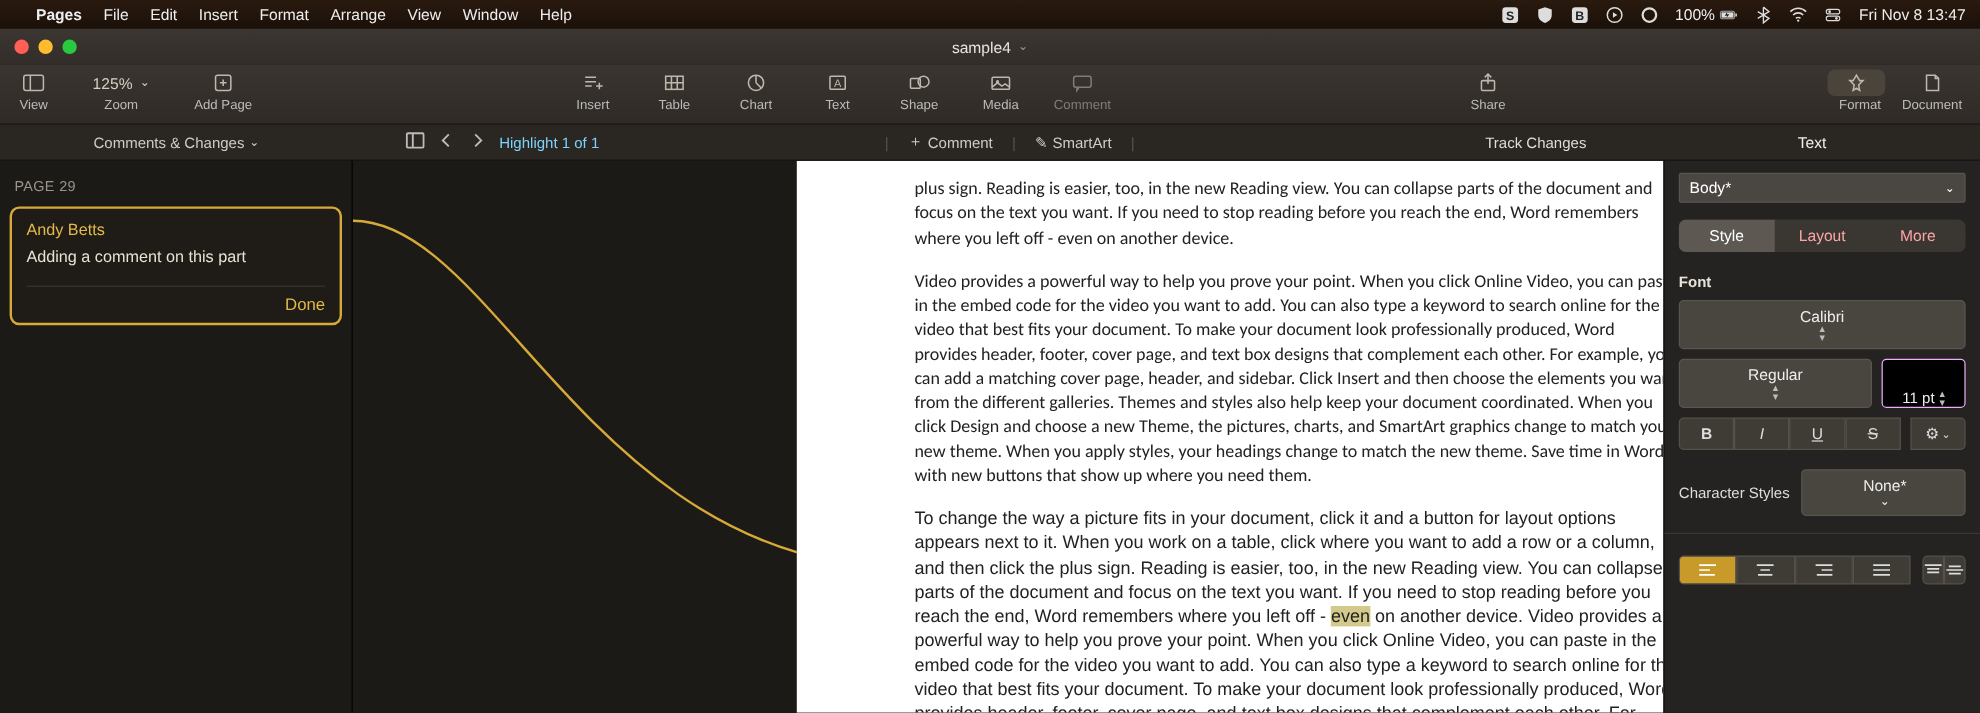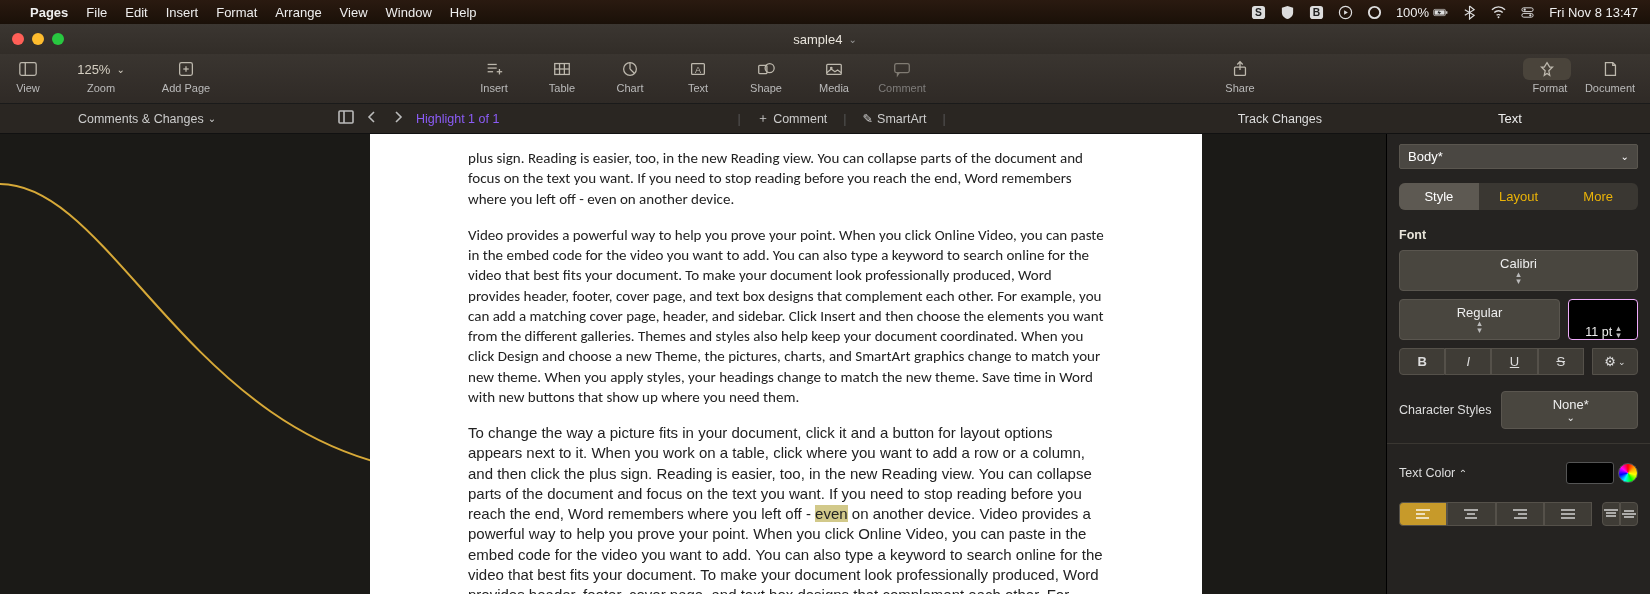--- a/index.html
+++ b/index.html
@@ -32,21 +32,21 @@
   .zoom-ctl { display: flex; align-items: center; gap: 6px; color: #d5cfc2; font-size: 13px; }
   .tb-center { flex: 1; display: flex; justify-content: flex-start; padding-left: 170px; gap: 8px; }
   .tb-right { display: flex; padding-right: 10px; }
   .pinbtn { background: #4a443b; border-radius: 6px; padding: 2px 14px; margin-right: 6px; }
   
   
   .secbar { height: 30px; background: #2a2622; display: flex; align-items: center; font-size: 12.5px; color: #ccc; border-bottom: 1px solid #111; gap: 32px; }
   .secbar .comments-hdr { width: 294px; text-align: center; display: flex; align-items: center; justify-content: center; gap: 4px; }
   .secbar .navblock { display: flex; align-items: center; gap: 10px; padding-left: 12px; }
   .secbar .navblock svg { width: 16px; height: 16px; stroke: #bbb; fill: none; stroke-width: 1.6; }
-  .secbar .hltext { color: #8b5cf6; }
+  .secbar .hltext { color: #7dd3fc; }
   .secbar .midactions { display: flex; gap: 10px; margin-left: 200px; align-items: center; }
   .secbar .midactions .act { display: flex; align-items: center; gap: 4px; color: #ccc; }
   .secbar .sep { color: #555; margin: 0 6px; }
   .secbar .flexsp { flex: 1; }
   .secbar .track { margin-right: 16px; color: #ddd; }
   .secbar .insp-title { width: 280px; text-align: center; color: #eee; font-size: 13px; }
   
   
   .main { display: flex; height: calc(594px - 24px - 30px - 50px - 30px); }
   
@@ -63,21 +63,21 @@
   .page { position: absolute; left: 370px; top: 0; width: 832px; background: #fff; color: #222; padding: 14px 98px 40px; font-size: 15px; line-height: 1.35; min-height: 100%; }
   .page p { margin-bottom: 16px; font-family: 'Calibri','Carlito',Arial,sans-serif; }
   .hl { background: #d2c98a; }
   .connector { position: absolute; left: 0; top: 0; width: 370px; height: 100%; pointer-events: none; }
   .connector path { stroke: #d7a938; stroke-width: 2; fill: none; }
   
   
   .inspector { width: 264px; background: #252321; border-left: 1px solid #000; padding: 10px 12px; font-size: 12.5px; color: #ddd; }
   .para-style { background: #4a4742; border: 1px solid #5a564f; color: #fff; padding: 4px 8px; display: flex; justify-content: space-between; align-items: center; margin-bottom: 14px; font-size: 13px; border-radius: 2px; }
   .tabs3 { display: flex; background: #3a3732; border-radius: 6px; overflow: hidden; margin-bottom: 18px; }
-  .tabs3 .t { flex: 1; text-align: center; padding: 6px 0; font-size: 13px; color: #eab308; }
+  .tabs3 .t { flex: 1; text-align: center; padding: 6px 0; font-size: 13px; color: #fca5a5; }
   .tabs3 .t.active { background: #5d5952; color: #fff; }
   .sect-lbl { font-size: 12.5px; font-weight: 600; color: #e8e4da; margin-bottom: 8px; }
   .sel { background: #49463f; border: 1px solid #5a564f; color: #eee; padding: 5px 8px; display: flex; justify-content: space-between; align-items: center; border-radius: 4px; font-size: 13px; flex-direction: column; }
   .frow { display: flex; gap: 8px; margin-top: 8px; }
   .frow .sel { flex: 1; }
   .sizebox { width: 70px; background: #000000; border: 1px solid #f0abfc; border-radius: 4px; display: flex; align-items: flex-end; justify-content: center; gap: 4px; color: #eee; font-size: 12.5px; }
   .bius { display: flex; gap: 0; margin-top: 8px; }
   .bius .b { flex: 1; background: #3f3c36; border: 1px solid #55514a; padding: 5px 0; text-align: center; font-size: 13px; color: #ddd; }
   .bius .b:first-child { border-radius: 4px 0 0 4px; } .bius .b:last-child { border-radius: 0 4px 4px 0; }
   .bius .gear { width: 46px; margin-left: 8px; border-radius: 4px; display:flex; align-items:center; justify-content:center; gap:2px;}
@@ -343,20 +343,28 @@
       </span>
     <span class="sep">|</span>
   </div>
   <div class="flexsp"></div>
   <div class="track">Track Changes</div>
   <div class="insp-title">Text</div>
 </div>
 
 <div class="main">
 
+  <div class="sidebar">
+    <div class="page-lbl">PAGE 29</div>
+    <div class="comment-card">
+      <div class="author">Andy Betts</div>
+      <div class="body">Adding a comment on this part</div>
+      <div class="done">Done</div>
+    </div>
+  </div>
 
   <div class="canvas">
     <svg class="connector">
         <path d="M 0 50 C 120 50, 200 340, 465 340"></path>
       </svg>
     <div class="page">
       <p>plus sign. Reading is easier, too, in the new Reading view. You can collapse parts of the document and focus on the text you want. If you need to stop reading before you reach the end, Word remembers where you left off - even on another device.</p>
       <p>Video provides a powerful way to help you prove your point. When you click Online Video, you can paste in the embed code for the video you want to add. You can also type a keyword to search online for the video that best fits your document. To make your document look professionally produced, Word provides header, footer, cover page, and text box designs that complement each other. For example, you can add a matching cover page, header, and sidebar. Click Insert and then choose the elements you want from the different galleries. Themes and styles also help keep your document coordinated. When you click Design and choose a new Theme, the pictures, charts, and SmartArt graphics change to match your new theme. When you apply styles, your headings change to match the new theme. Save time in Word with new buttons that show up where you need them.</p>
       <p><span>To change the way a picture fits in your document, click it and a button for layout options appears next to it. When you work on a table, click where you want to add a row or a column, and then click the plus sign. Reading is easier, too, in the new Reading view. You can collapse parts of the document and focus on the text you want. If you need to stop reading before you reach the end, Word remembers where you left off - </span><span class="hl">even</span><span> on another device. Video provides a powerful way to help you prove your point. When you click Online Video, you can paste in the embed code for the video you want to add. You can also type a keyword to search online for the video that best fits your document. To make your document look professionally produced, Word provides header, footer, cover page, and text box designs that complement each other. For example, you can add a matching cover page, header, and sidebar.</span></p>
     </div>
@@ -407,27 +415,20 @@
         </div>
     </div>
     <div class="cs-row">
       <span>Character Styles</span>
       <div class="sel">
         <span>None*</span>
         <span style="font-size:10px">⌄</span>
       </div>
     </div>
     <hr class="div">
-    <div class="tc-row">
-      <span><span>Text Color</span> <span style="font-size:10px">⌃</span></span>
-      <span style="display:flex;align-items:center">
-        <span class="swatch"></span>
-        <span class="wheel"></span>
-      </span>
-    </div>
     <div class="align-row">
       <div class="a active">
           <svg viewBox="0 0 16 12">
             <line x1="1" y1="2" x2="15" y2="2"></line>
             <line x1="1" y1="6" x2="10" y2="6"></line>
             <line x1="1" y1="10" x2="14" y2="10"></line>
           </svg>
         </div>
       <div class="a">
           <svg viewBox="0 0 16 12">

